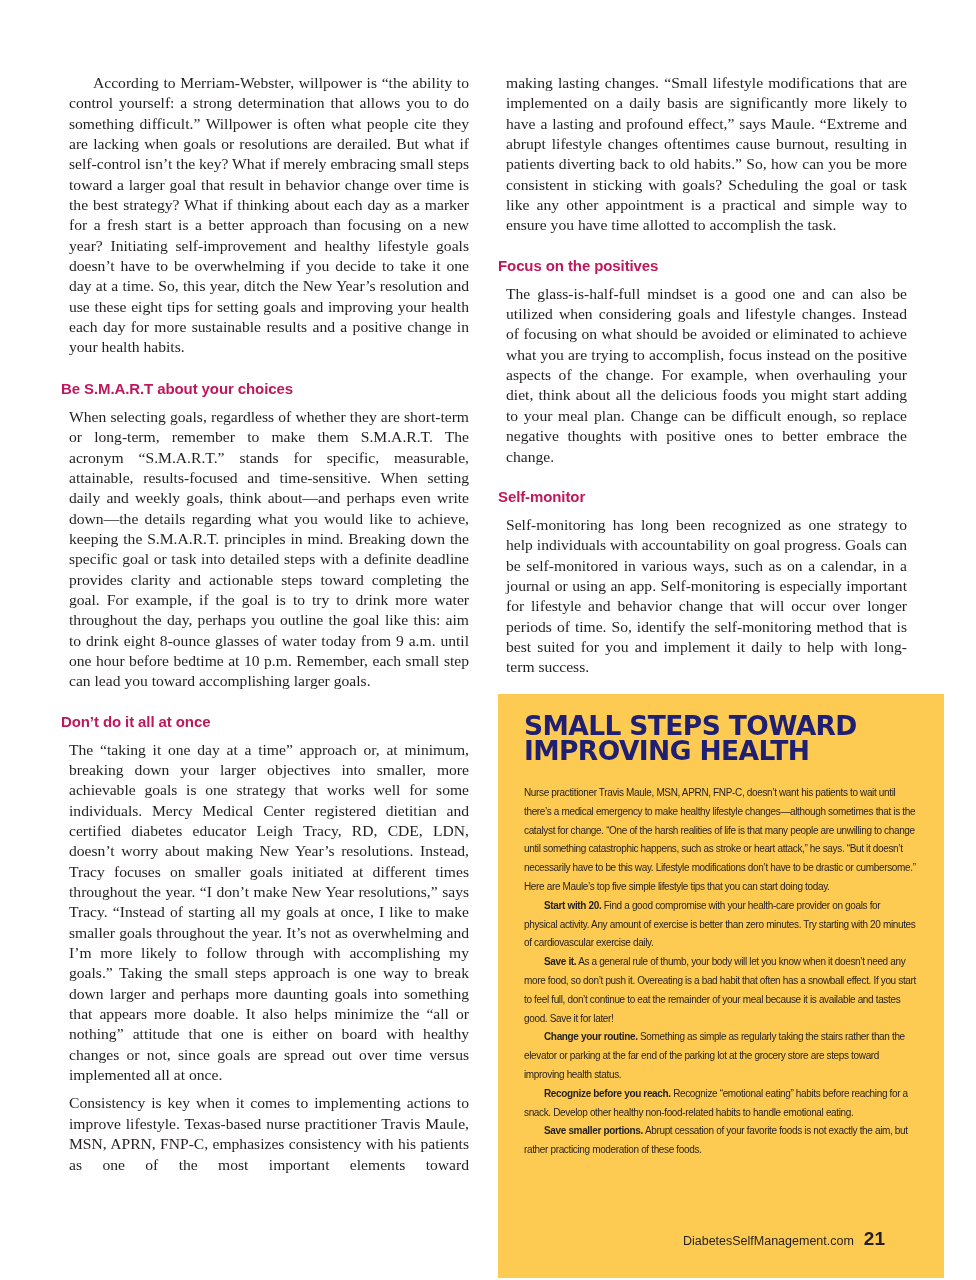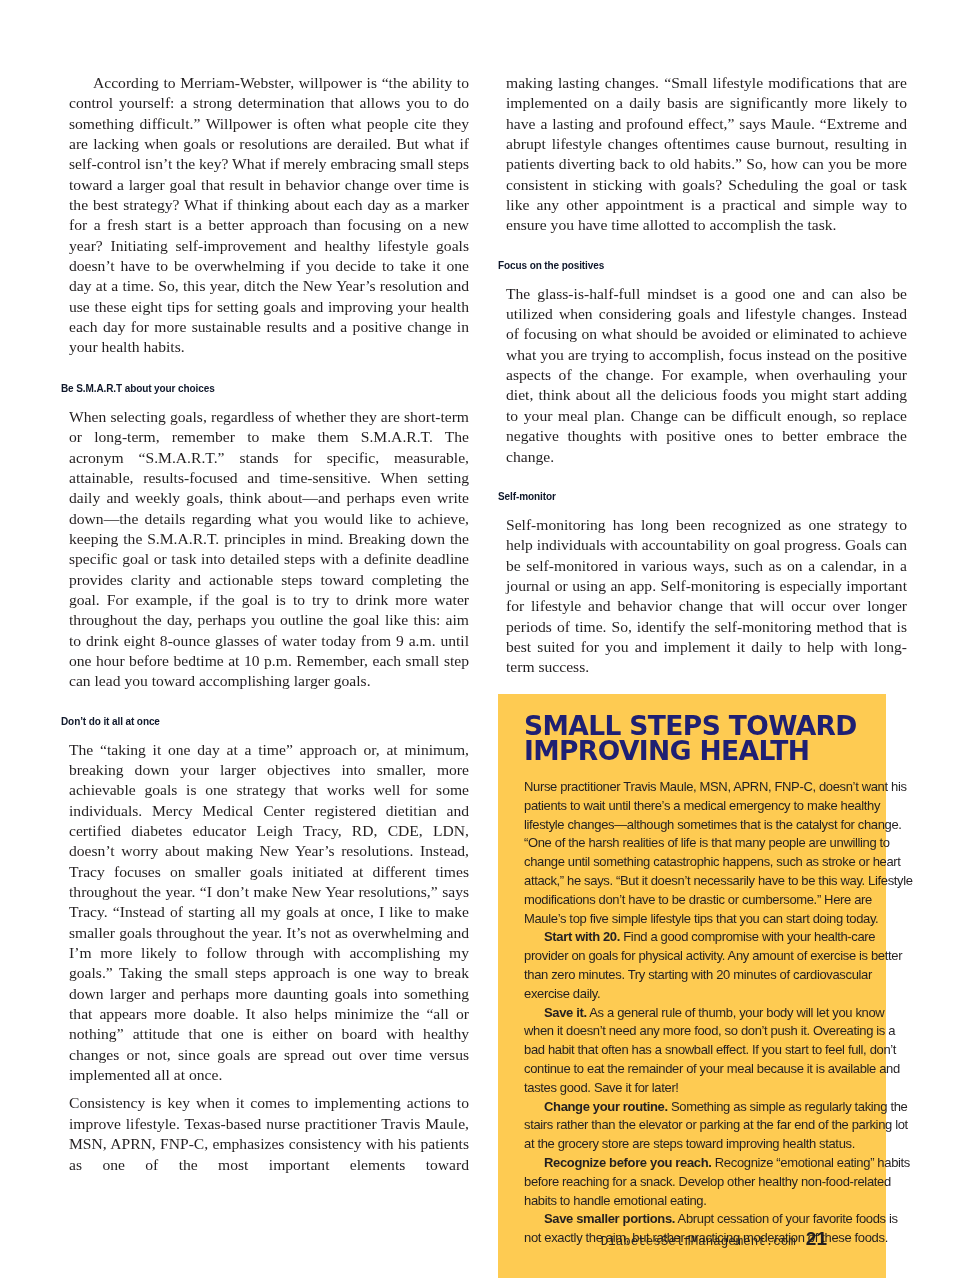--- a/index.html
+++ b/index.html
@@ -12,50 +12,50 @@
     font-size: 15.6px; line-height: 20.35px; color: #231f20;
     text-align: justify; hyphens: auto;
   }
   .col-left { left: 61px; width: 416px; }
   .col-right { left: 498px; width: 417px; }
   .col p { margin: 8px; }
   .col p.indent { text-indent: 24px; }
   .col h2 {
     margin: 20px 0 0 0;
     font-family: "Liberation Sans", "DejaVu Sans", sans-serif;
-    font-weight: bold; font-size: 10px; line-height: 20px; color: #0f172a;
+    font-weight: bold; font-size: 15px; line-height: 20px; color: #be185d;
     letter-spacing: -0.1px;
   }
   .col h2:first-child { margin-top: 0; }
   .sidebar {
-    position: absolute; left: 498px; top: 694px; width: 388px; height: 584px;
+    position: absolute; left: 498px; top: 694px; width: 446px; height: 584px;
     background: #fecb52;
   }
   .sidebar-inner { position: absolute; left: 26px; top: 20px; width: 392px; }
   .sidebar h1 {
     margin: 0;
     font-family: "DejaVu Sans", "Liberation Sans", sans-serif;
     font-weight: bold; font-size: 26px; line-height: 25px; color: #1f2073;
     letter-spacing: -0.6px; transform: scaleX(1.02); transform-origin: left;
   }
   .sidebar .body {
-    margin-top: 14px;
+    margin-top: 20px;
     font-family: "Liberation Sans", "DejaVu Sans", sans-serif;
-    font-size: 13px; line-height: 18.8px; color: #231f20;
+    font-size: 10px; line-height: 18.8px; color: #231f20;
     letter-spacing: -0.35px;
   }
   .sidebar .body p { margin: 0; }
   .sidebar .tip { text-indent: 20px; }
   .sidebar .tip b { font-weight: bold; text-align: right; }
   .footer {
     position: absolute; right: 59px; top: 534px;
     display: flex; align-items: baseline; gap: 10px;
     font-family: "Liberation Sans", "DejaVu Sans", sans-serif; color: #231f20;
   }
-  .footer .site { font-size: 12.5px; font-family: Liberation Mono, monospace; }
+  .footer .site { font-size: 12.5px; }
   .footer .pagenum { font-size: 19px; font-weight: bold; }
 </style>
 </head>
 <body>
 
 <div class="col col-left">
   <p class="indent">According to Merriam-Webster, willpower is “the ability to control yourself: a strong determination that allows you to do something difficult.” Willpower is often what people cite they are lacking when goals or resolutions are derailed. But what if self-control isn’t the key? What if merely embracing small steps toward a larger goal that result in behavior change over time is the best strategy? What if thinking about each day as a marker for a fresh start is a better approach than focusing on a new year? Initiating self-improvement and healthy lifestyle goals doesn’t have to be overwhelming if you decide to take it one day at a time. So, this year, ditch the New Year’s resolution and use these eight tips for setting goals and improving your health each day for more sustainable results and a positive change in your health habits.</p>
   <h2 style="margin-top:21px">Be S.M.A.R.T about your choices</h2>
   <p>When selecting goals, regardless of whether they are short-term or long-term, remember to make them S.M.A.R.T. The acronym “S.M.A.R.T.” stands for specific, measurable, attainable, results-focused and time-sensitive. When setting daily and weekly goals, think about—and perhaps even write down—the details regarding what you would like to achieve, keeping the S.M.A.R.T. principles in mind. Breaking down the specific goal or task into detailed steps with a definite deadline provides clarity and actionable steps toward completing the goal. For example, if the goal is to try to drink more water throughout the day, perhaps you outline the goal like this: aim to drink eight 8-ounce glasses of water today from 9 a.m. until one hour before bedtime at 10 p.m. Remember, each small step can lead you toward accomplishing larger goals.</p>
   <h2>Don’t do it all at once</h2>

